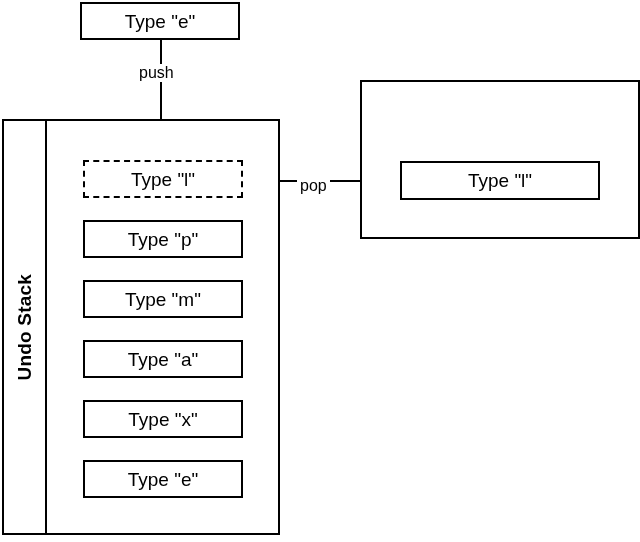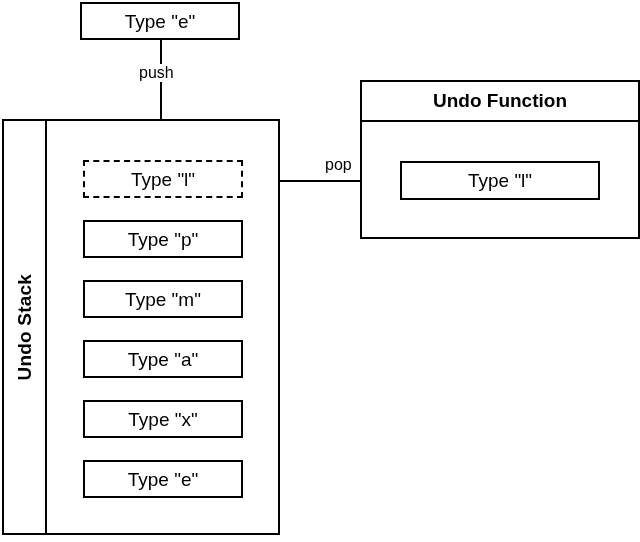--- a/index.html
+++ b/index.html
@@ -129,22 +129,21 @@
     line-height: 1;
     white-space: nowrap;
     padding: 1px 3px;
   }
   #push-label {
     left: 136px;
     top: 64px;
   }
   #pop-label {
     left: 297px;
-    top: 156px;
-    margin-left: 25px;
+    top: 177px;
   }
   svg.connector {
     position: absolute;
     left: 0;
     top: 0;
     width: 640px;
     height: 542px;
     overflow: visible;
     pointer-events: none;
   }
@@ -179,17 +178,16 @@
     <div class="node-box stack-item" style="top:99px;">Type "p"</div>
     <div class="node-box stack-item" style="top:159px;">Type "m"</div>
     <div class="node-box stack-item" style="top:219px;">Type "a"</div>
     <div class="node-box stack-item" style="top:279px;">Type "x"</div>
     <div class="node-box stack-item" style="top:339px;">Type "e"</div>
   </div>
 
   <div class="edge-label" id="pop-label">pop</div>
 
   <div id="undo-function">
-    <div id="undo-function-header">Undo Function</div>
     <div class="node-box" id="undo-function-item">Type "l"</div>
   </div>
 
 </div>
 
 </body></html>

